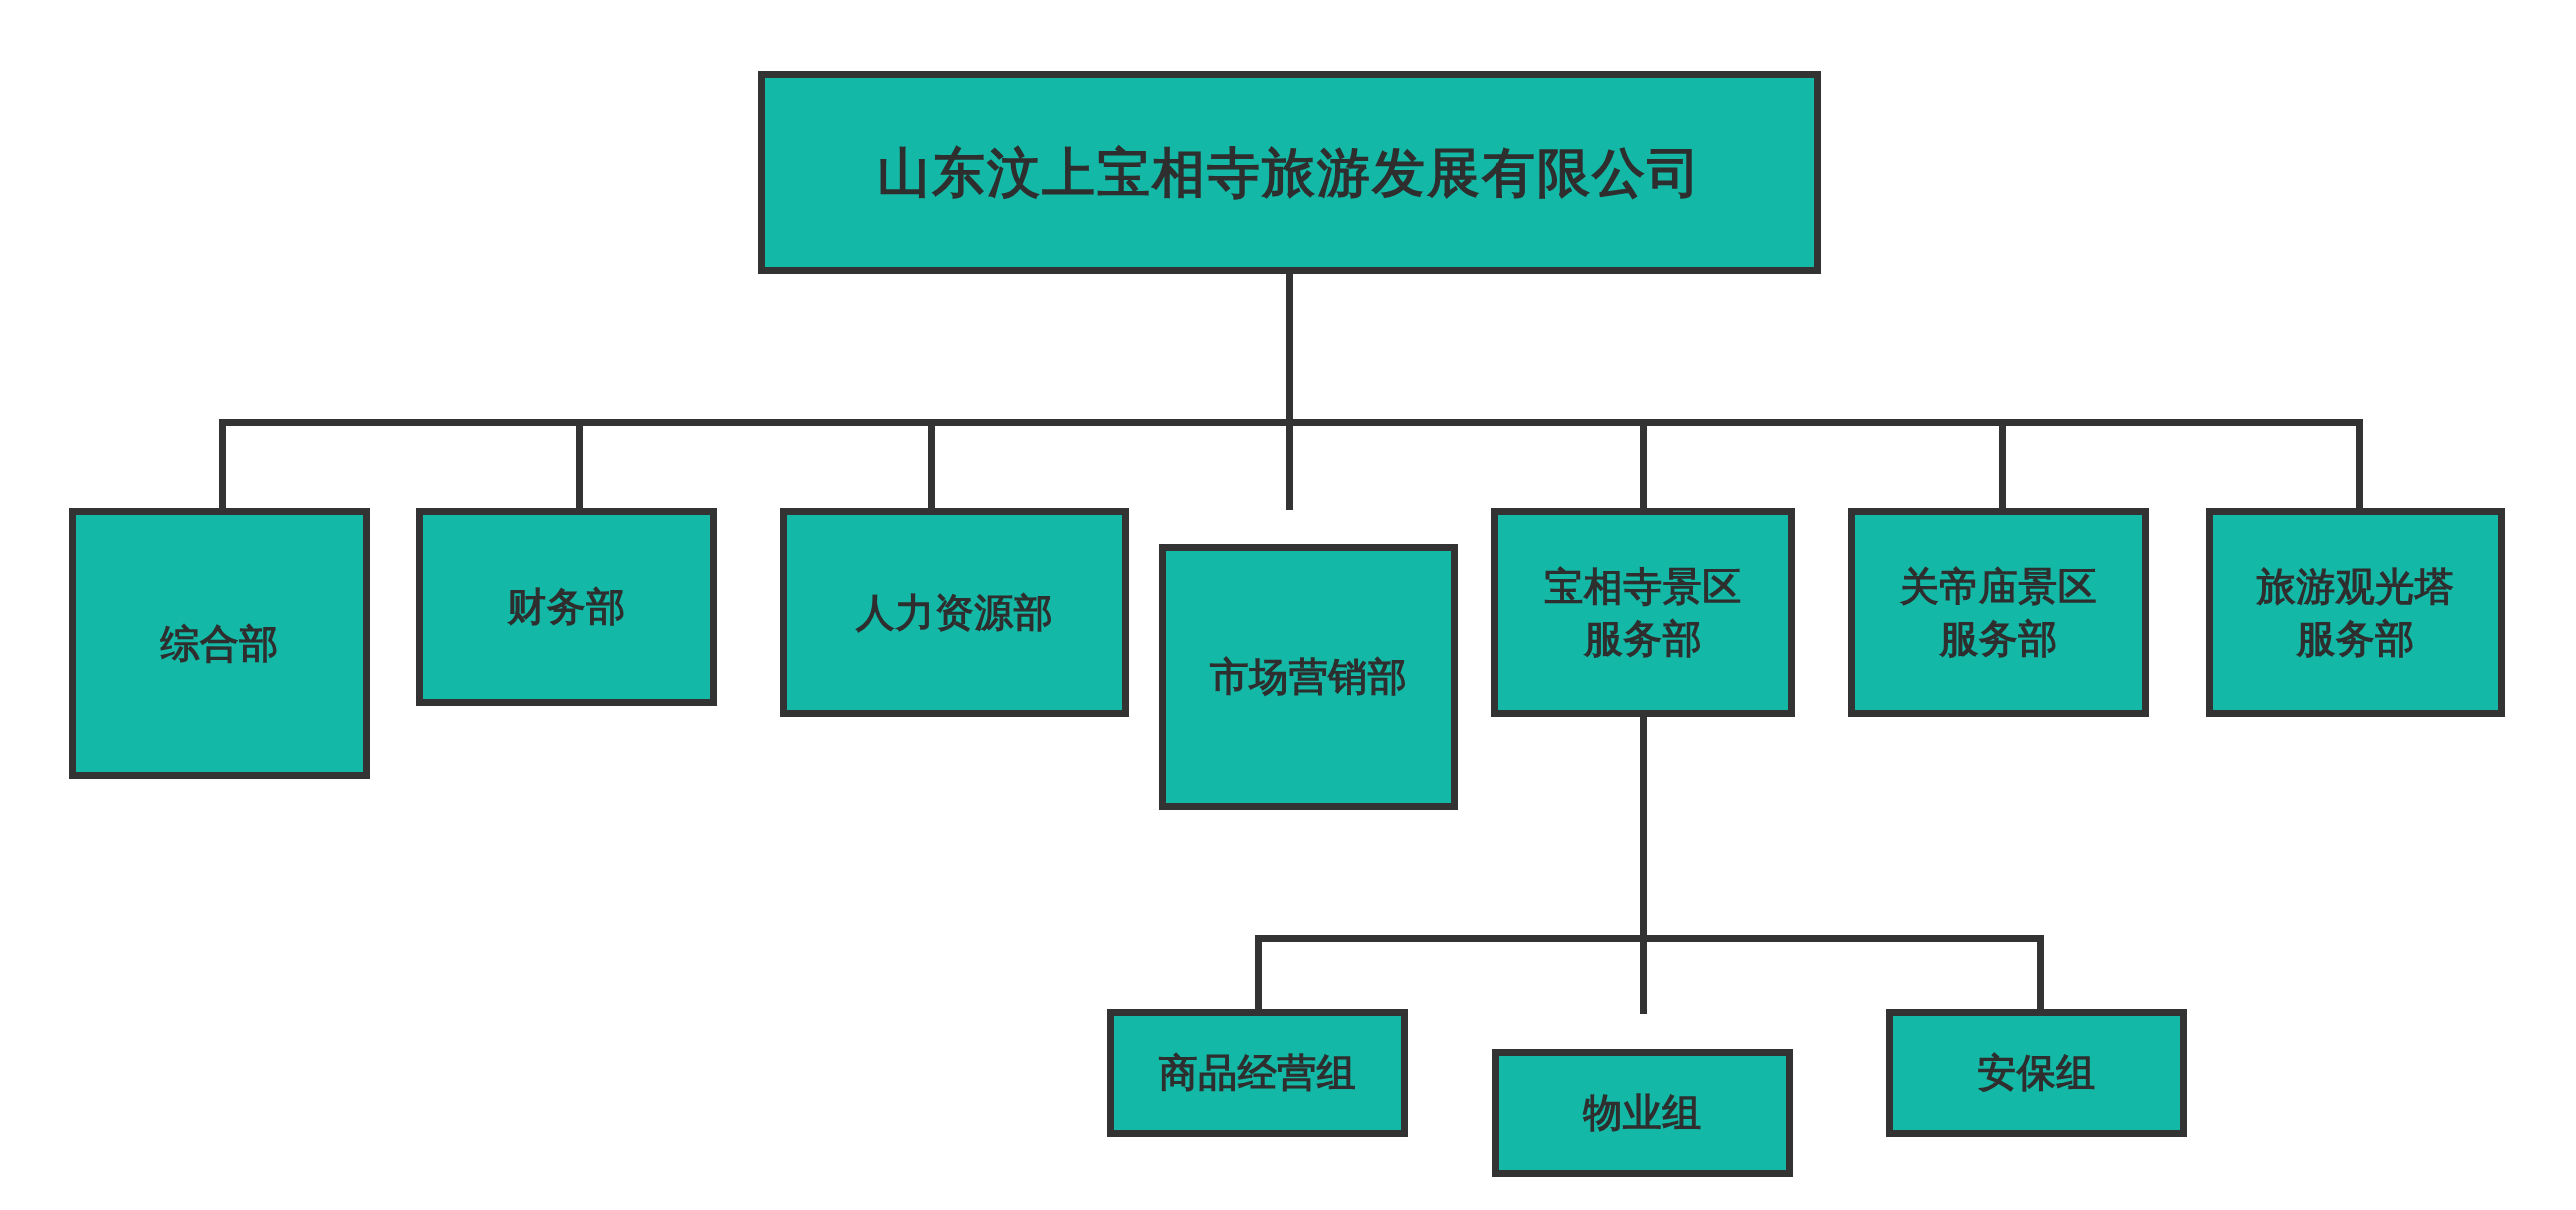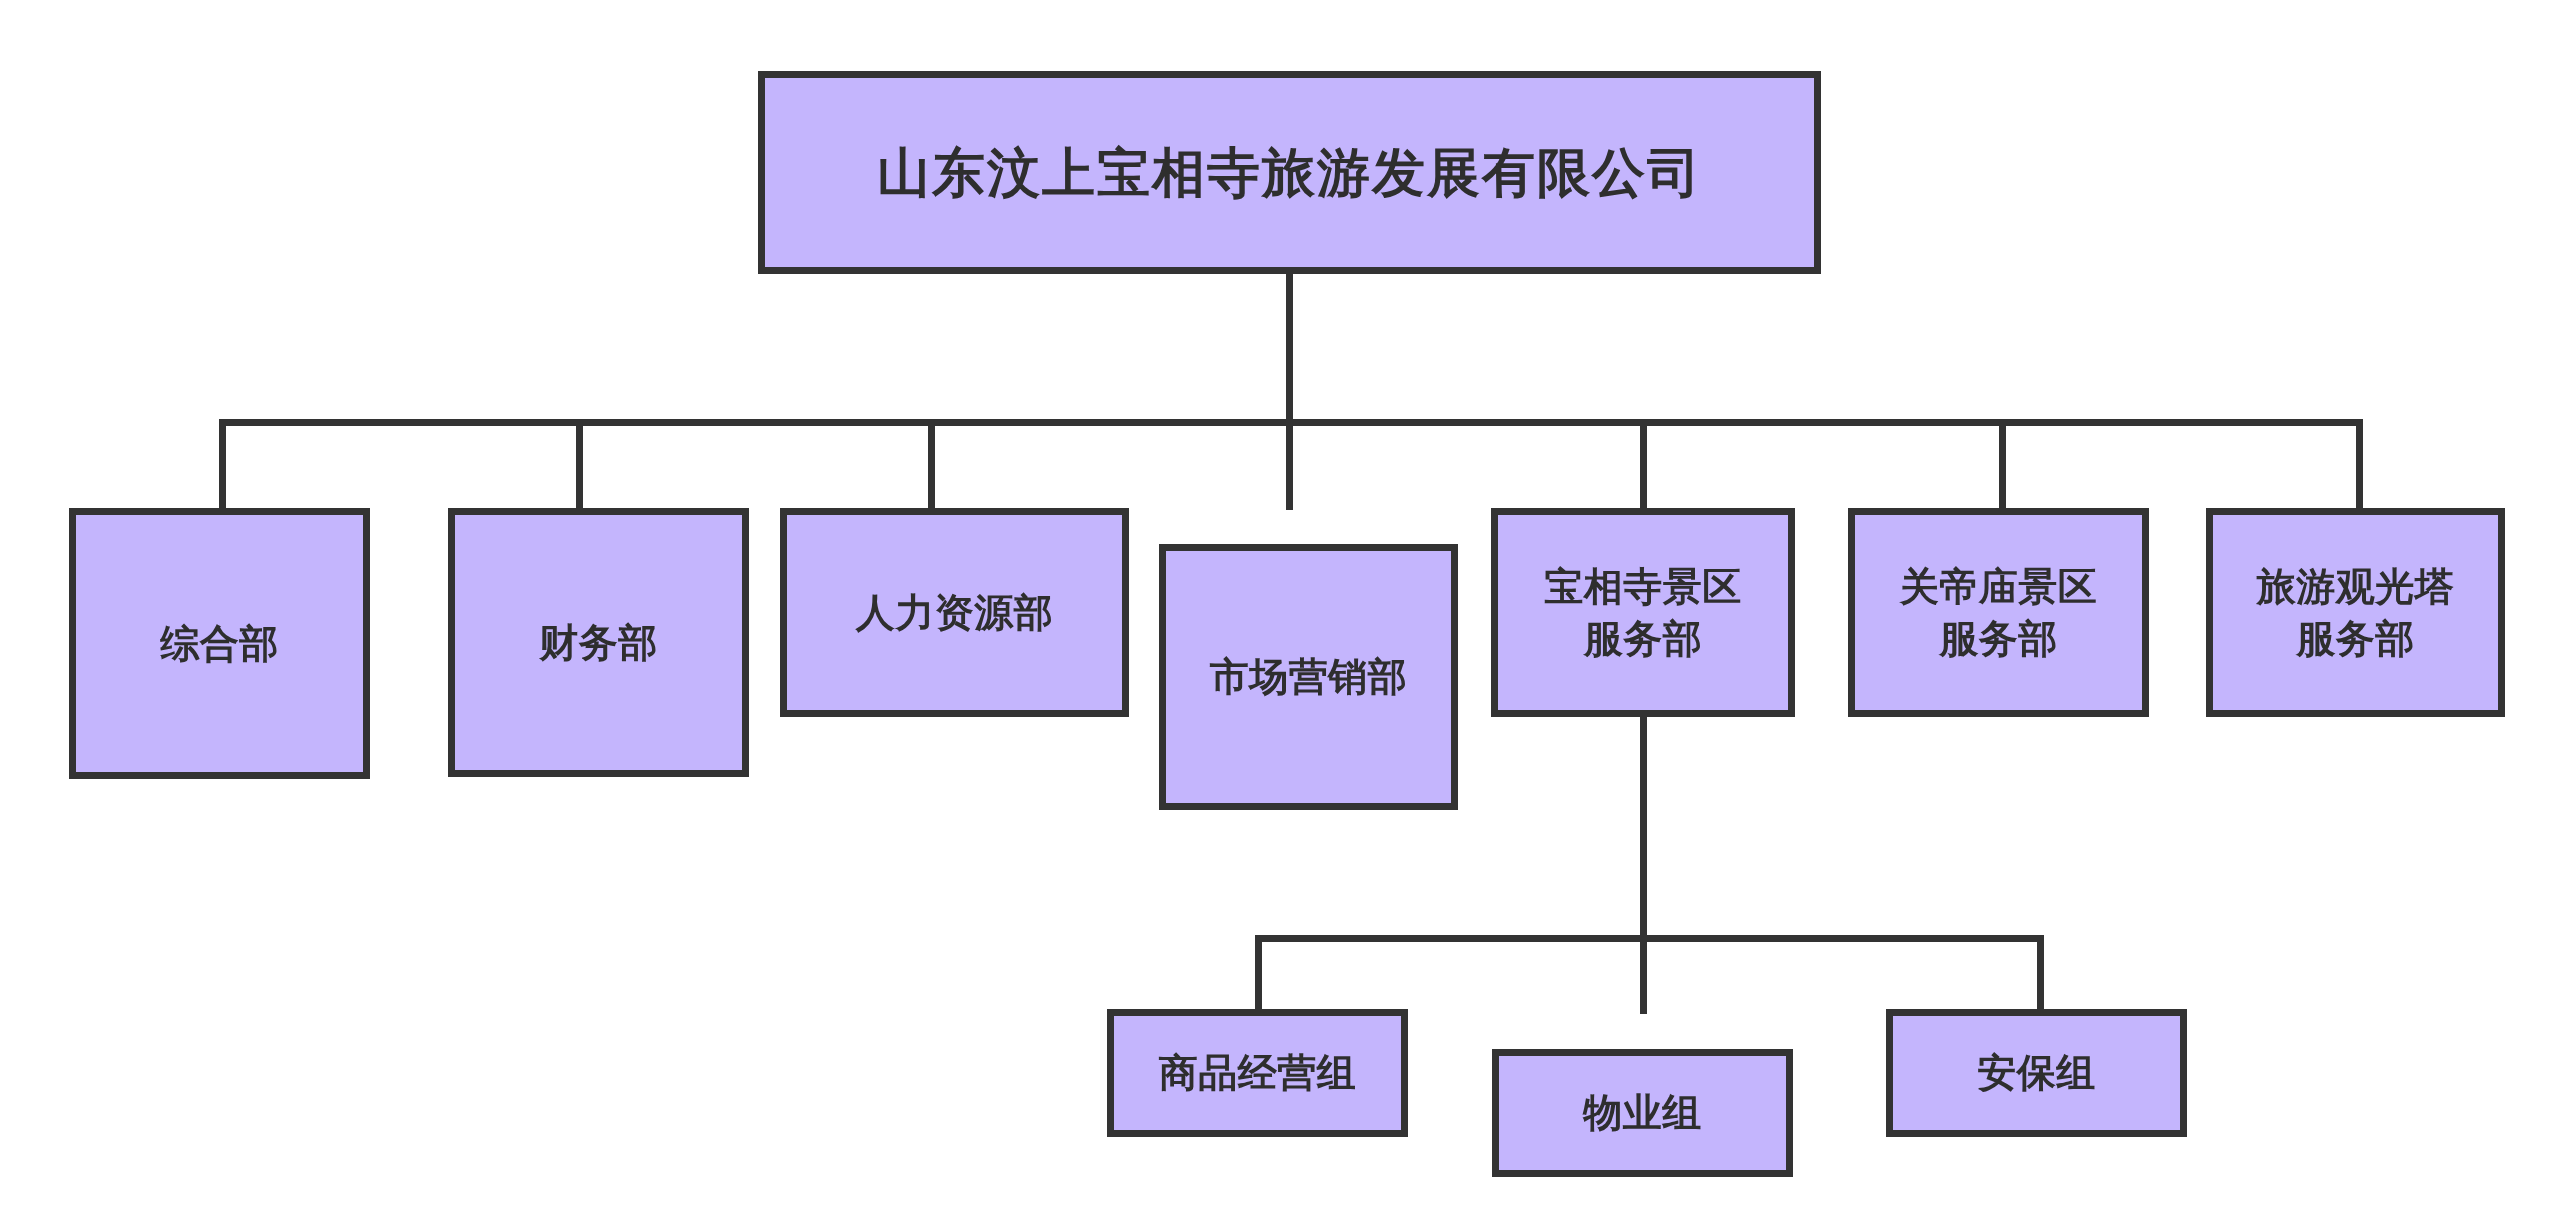--- a/index.html
+++ b/index.html
@@ -14,21 +14,21 @@
     position: relative;
     width: 2576px;
     height: 1211px;
     background: #ffffff;
     overflow: hidden;
   }
   .node {
     position: absolute;
     box-sizing: border-box;
     border: 7px solid #333333;
-    background: #c4b5fd;
+    background: #14b8a6;
     display: flex;
     align-items: center;
     justify-content: center;
     text-align: center;
   }
   .node-label {
     font-weight: bold;
     color: #2e2e2e;
     line-height: 1.32;
     letter-spacing: 0.5px;
@@ -70,21 +70,21 @@
   <div class="connector v" style="left:928px;  top:419px; height:91px;"></div>
   <div class="connector v" style="left:1286px; top:419px; height:91px;"></div>
   <div class="connector v" style="left:1640px; top:419px; height:91px;"></div>
   <div class="connector v" style="left:1999px; top:419px; height:91px;"></div>
   <div class="connector v" style="left:2356px; top:419px; height:91px;"></div>
 
   <div class="node dept-node" style="left:69px; top:508px; width:301px; height:271px;">
     <span class="node-label">综合部</span>
   </div>
 
-  <div class="node dept-node" style="left:448px; top:508px; width:301px; height:269px;">
+  <div class="node dept-node" style="left:416px; top:508px; width:301px; height:198px;">
     <span class="node-label">财务部</span>
   </div>
 
   <div class="node dept-node" style="left:780px; top:508px; width:349px; height:209px;">
     <span class="node-label">人力资源部</span>
   </div>
 
   <div class="node dept-node" style="left:1159px; top:508px; width:299px; height:266px;margin-top:36px;">
     <span class="node-label">市场营销部</span>
   </div>

